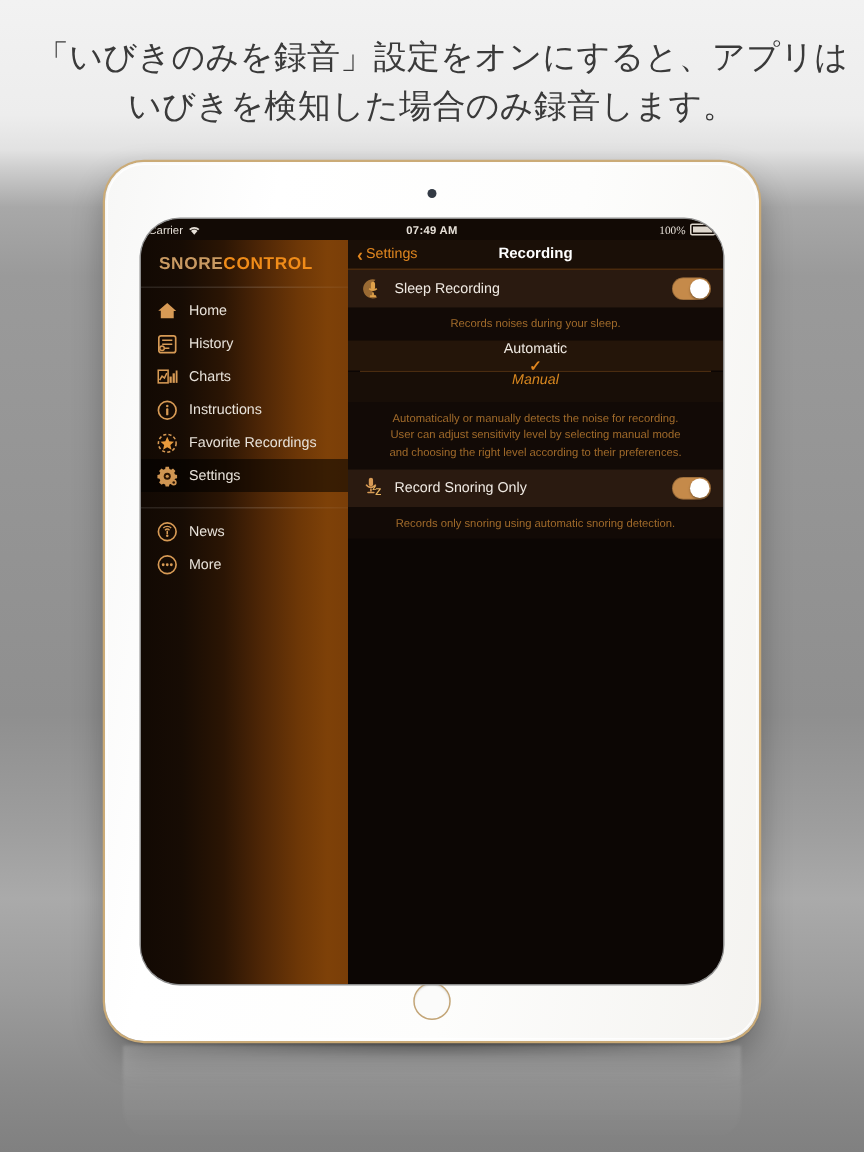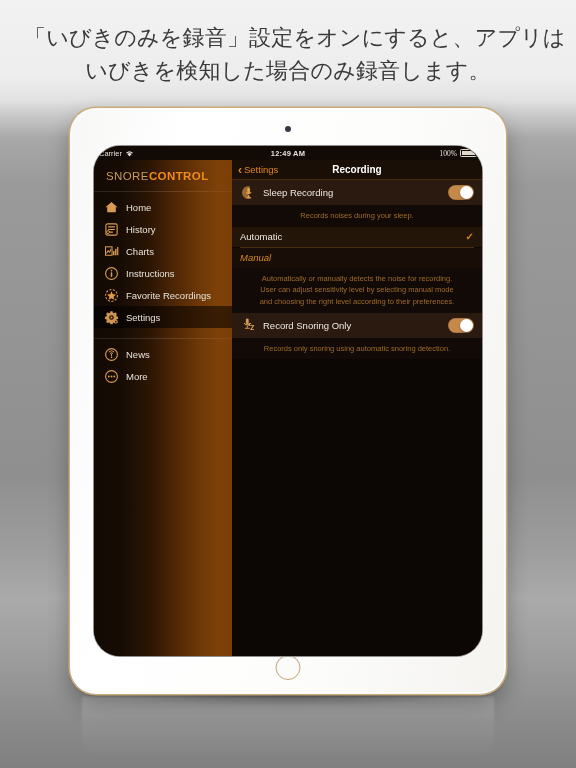--- a/index.html
+++ b/index.html
@@ -154,21 +154,21 @@
     display: flex;
     flex-direction: column;
     position: relative;
   }
   .logo {
     padding: 10px 0 9px 12px;
     font-size: 11.5px;
     letter-spacing: 0.4px;
     white-space: nowrap;
   }
-  .logo .s1 { color: #c99a62; font-weight: normal; }
+  .logo .s1 { color: #c99a62; font-weight: bold; }
   .logo .s2 { color: #f08c19; font-weight: bold; }
 
   .nav-sep {
     height: 1px;
     background: linear-gradient(90deg, rgba(255,255,255,0.10), rgba(255,255,255,0.13) 60%, rgba(255,255,255,0.04));
     margin: 0;
   }
 
   .nav-item {
     display: flex;
@@ -263,20 +263,21 @@
     text-align: center;
     line-height: 1.55;
     padding: 5px 22px;
   }
 
   .opt-row {
     display: flex; align-items: center;
     height: 20px;
     padding: 0 8px;
     position: relative;
+    flex-direction: column;
   }
   .opt-row.sel { background: #241509; }
   .opt-row.plain { background: #180e07; font-style: italic; }
   .opt-label { font-size: 9.5px; flex: 1; }
   .opt-row.sel .opt-label { color: #efe9e2; }
   .opt-row.plain .opt-label { color: #d8871f; }
   .check { color: #e0861f; font-size: 10px; font-weight: bold; }
   .hairline { height: 1px; background: #4a2c10; margin: 0 8px; }
   .filler { background: #0c0604; flex: 1; }
 </style>
@@ -301,21 +302,21 @@
     <div class="statusbar">
       <div class="sb-left">
         <span>Carrier</span>
         <span class="wifi-icon">
           <svg width="9" height="7" viewBox="0 0 12 9">
             <path d="M6 8.4 L3.1 5.1 A4.4 4.4 0 0 1 8.9 5.1 Z" fill="#e6e0d8"></path>
             <path d="M1.4 3.4 A7 7 0 0 1 10.6 3.4 L9.5 4.5 A5.5 5.5 0 0 0 2.5 4.5 Z" fill="#e6e0d8"></path>
           </svg>
         </span>
       </div>
-      <div class="sb-center">12:49 AM</div>
+      <div class="sb-center">07:49 AM</div>
       <div class="sb-right">
         <span>100%</span>
         <span class="battery">
             <i></i>
           </span>
       </div>
     </div>
 
     <div class="body-row">
 

